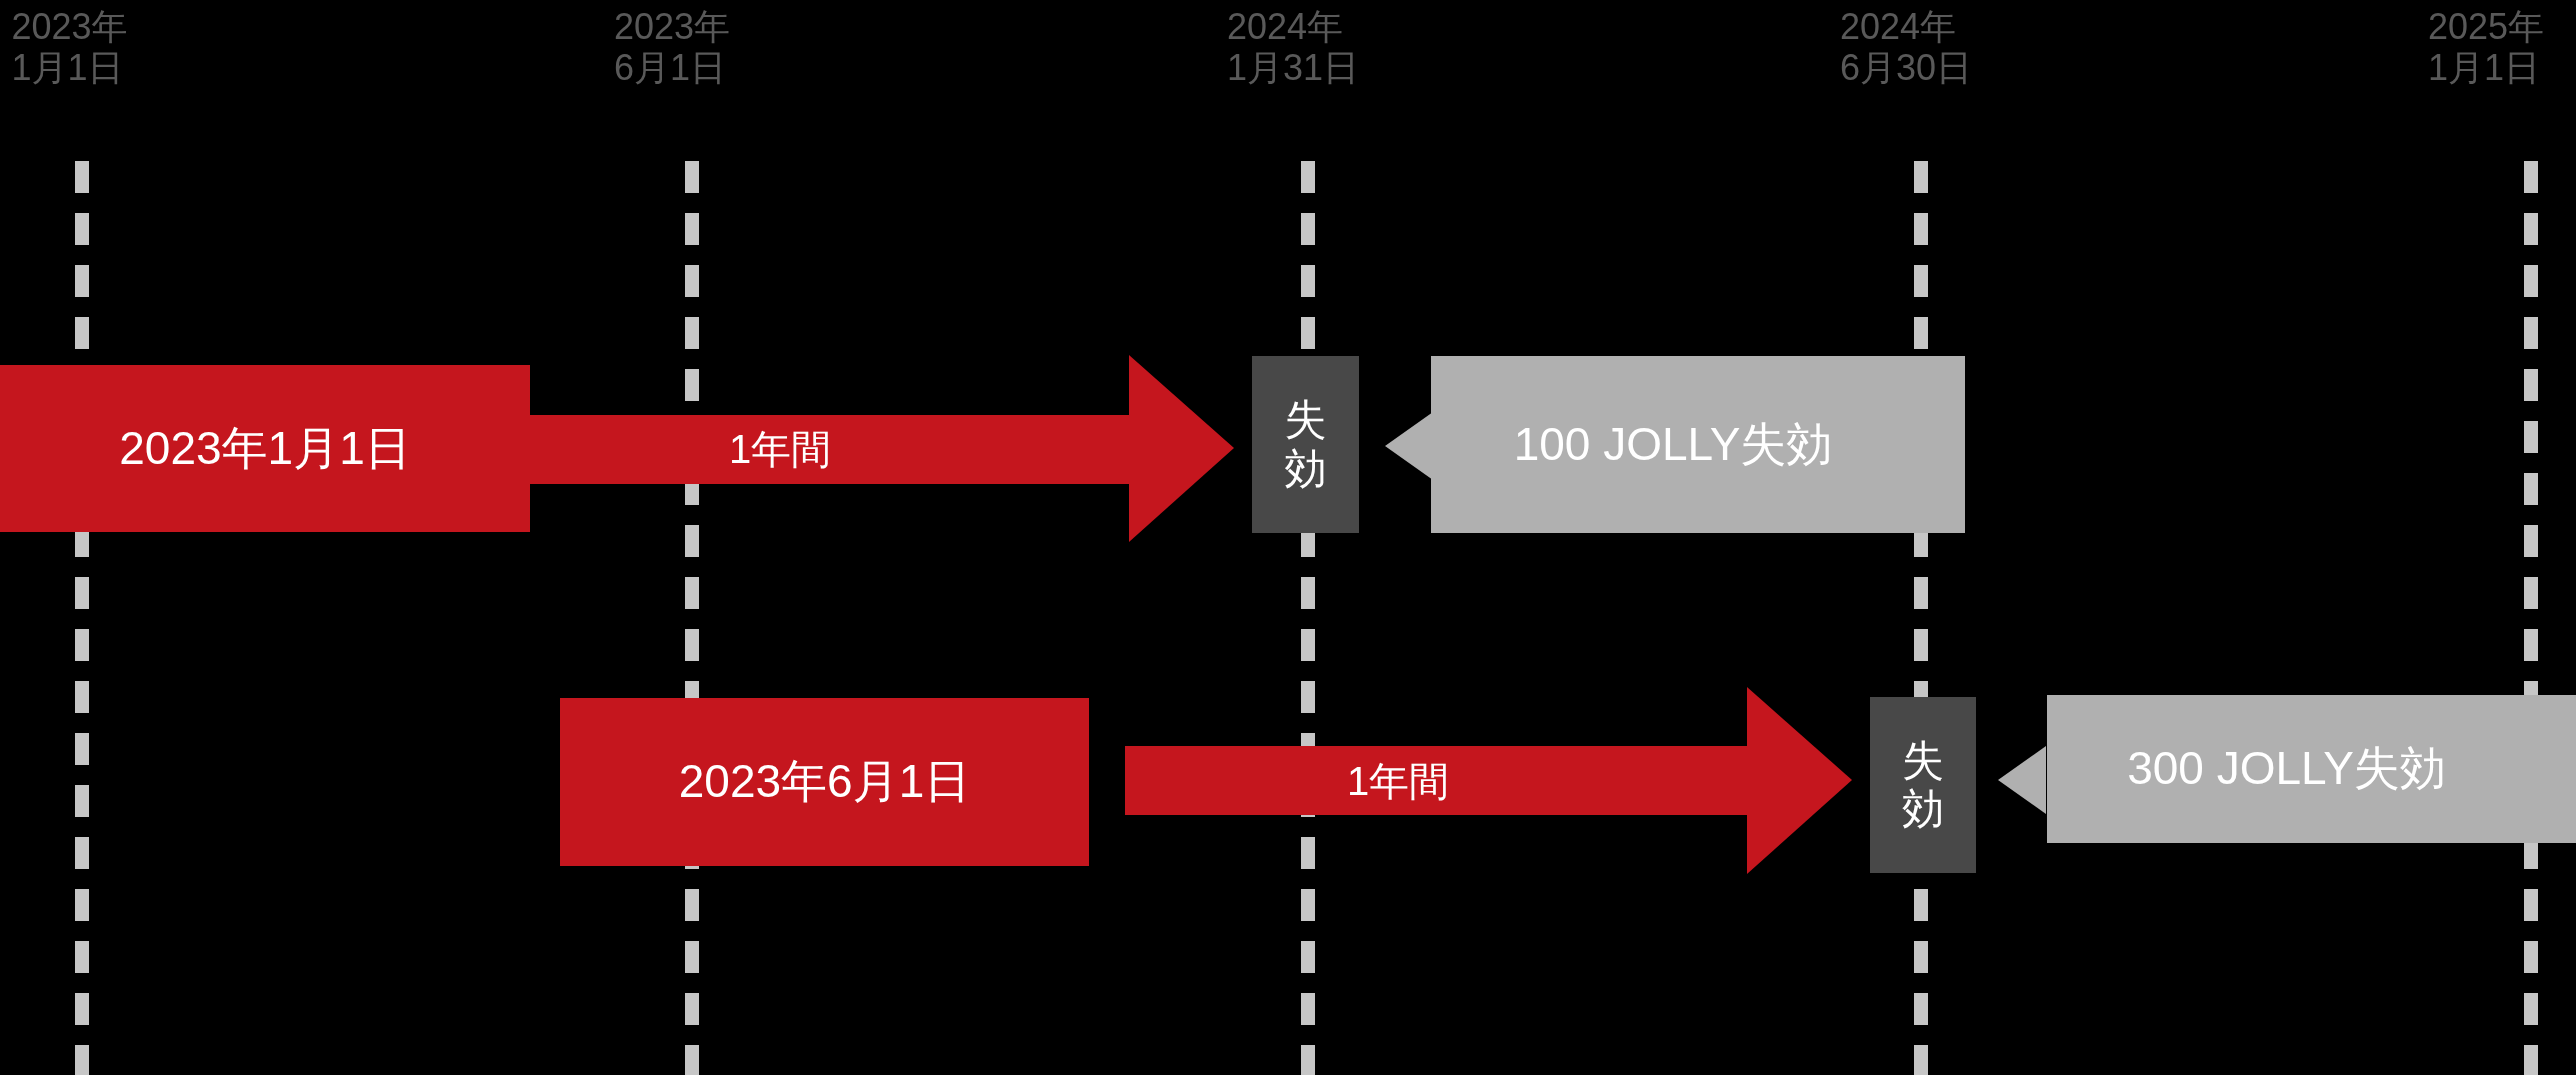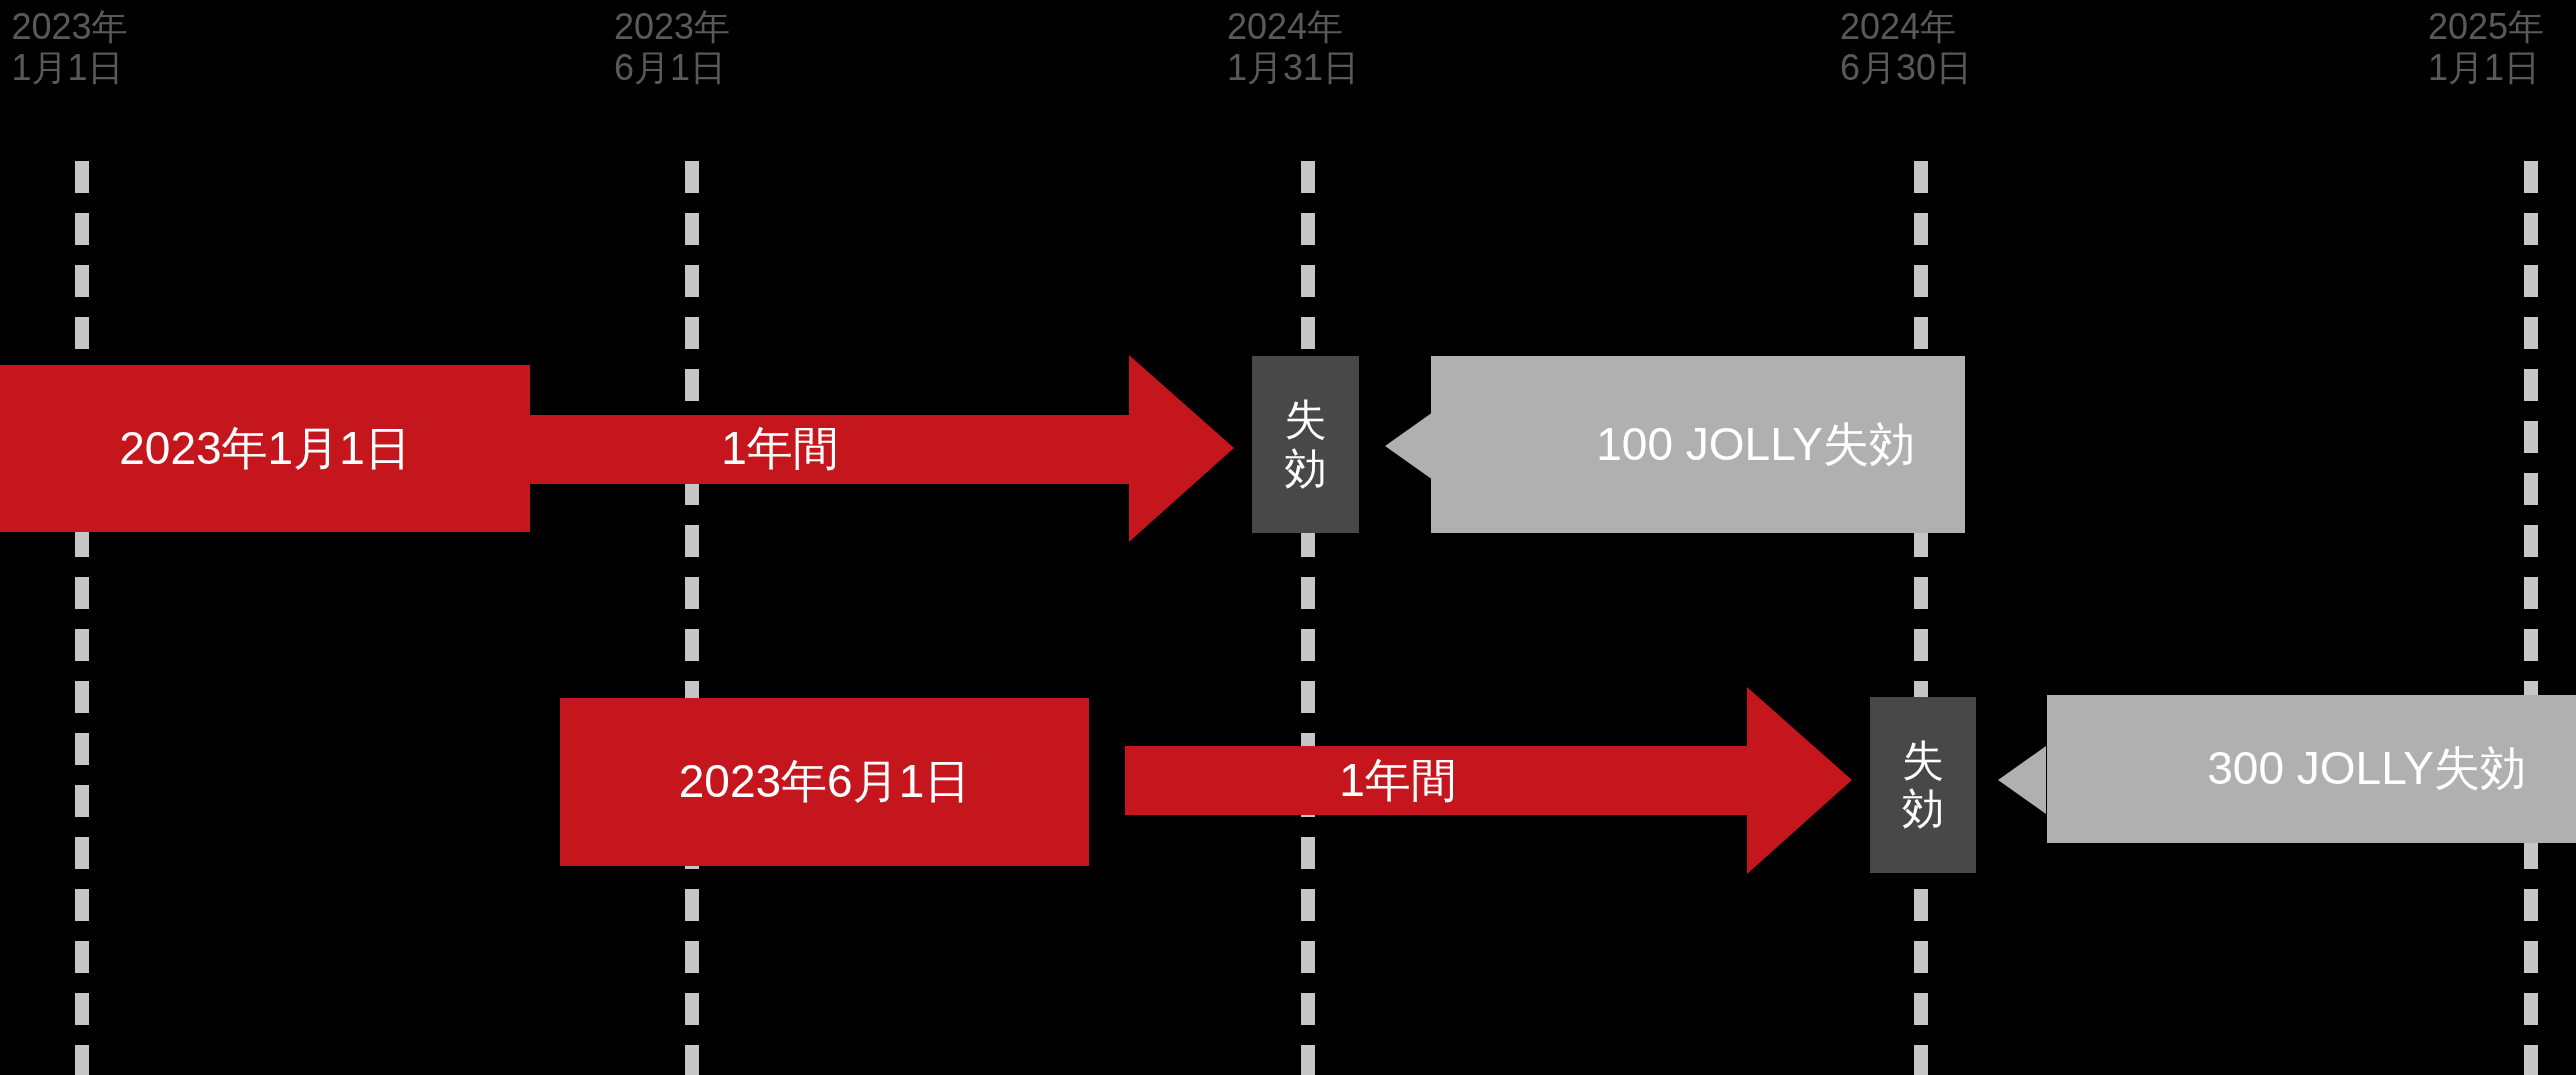--- a/index.html
+++ b/index.html
@@ -64,38 +64,38 @@
   .arrow-shaft.r2 { left: 1125px; top: 746px; width: 622px; height: 69px; }
 
   .arrow-head { position: absolute; width: 0; height: 0; z-index: 3;
     border-top: 93px solid transparent; border-bottom: 94px solid transparent;
     border-left: 105px solid var(--red); }
   .arrow-head.r1 { left: 1129px; top: 355px; }
   .arrow-head.r2 { left: 1747px; top: 687px; }
 
   .duration-label {
     position: absolute; transform: translate(-50%, -50%);
-    color: var(--white); font-size: 46px; white-space: nowrap; z-index: 4; text-align: right;
+    color: var(--white); font-size: 40px; white-space: nowrap; z-index: 4; text-align: right;
   }
   .duration-label.r1 { left: 780px;  top: 449px; }
   .duration-label.r2 { left: 1398px; top: 781px; }
 
   
   .expire-box {
     position: absolute; background: var(--dark-gray); color: var(--white);
     display: flex; flex-direction: column; align-items: center; justify-content: center;
     font-size: 42px; line-height: 1.15; text-align: center; z-index: 3;
   }
   .expire-box.r1 { left: 1252px; top: 356px; width: 107px; height: 177px; }
   .expire-box.r2 { left: 1870px; top: 697px; width: 106px; height: 176px; }
 
   
   .callout-box {
     position: absolute; background: var(--light-gray); color: var(--white);
-    display: flex; align-items: center; justify-content: flex-end;
+    display: flex; align-items: center; justify-content: center;
     font-size: 46px; white-space: nowrap; z-index: 3;
     padding-right: 50px;
   }
   .callout-box.r1 { left: 1431px; top: 356px; width: 534px; height: 177px; }
   .callout-box.r2 { left: 2047px; top: 695px; width: 529px; height: 148px; }
 
   .callout-pointer { position: absolute; width: 0; height: 0; z-index: 3;
     border-top: 34px solid transparent; border-bottom: 34px solid transparent;
     border-right: 48px solid var(--light-gray); }
   .callout-pointer.r1 { left: 1385px; top: 412px; }

